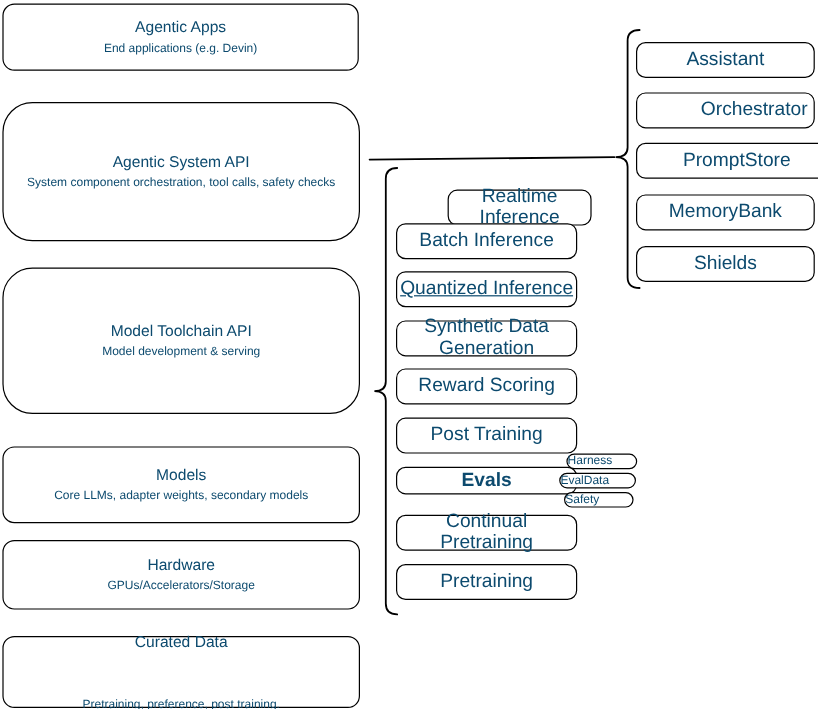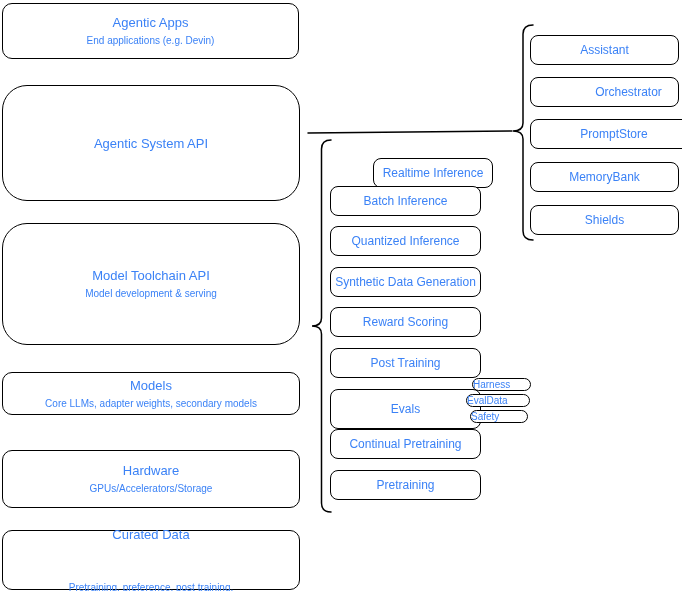--- a/index.html
+++ b/index.html
@@ -1,28 +1,28 @@
 <!DOCTYPE html>
 <html><head>
 <meta charset="utf-8">
 <style>
   html,body { margin:0; padding:0; background:#ffffff; }
   .canvas {
     position:relative; width:682px; height:591px; background:#ffffff;
-    font-family:"Liberation Sans", sans-serif; color:#3b82f6; overflow:hidden;
+    font-family:"Liberation Sans", sans-serif; color:#0c4a6e; overflow:hidden;
   }
   .node {
     position:absolute; box-sizing:border-box;
     border:1.5px solid #000; background:#fff;
     display:flex; flex-direction:column; align-items:center; justify-content:center;
     text-align:center; z-index:1;
   }
   .lbox .title { font-size:13px; line-height:15px; }
   .lbox .subtitle { font-size:10px; line-height:12px; margin-top:5px; }
-  .mini { font-size:12px; border-radius:8px; }
+  .mini { font-size:16px; border-radius:8px; }
   .pill {
     position:absolute; box-sizing:border-box; border:1.5px solid #000; background:#fff;
     border-radius:8px; font-size:10px; line-height:10px;
     display:flex; align-items:center; z-index:3;
   }
   svg.wires { position:absolute; left:0; top:0; z-index:0; }
 </style>
 </head>
 <body>
 
@@ -39,61 +39,62 @@
              Q 523 131 523 139 L 523 231 Q 523 240 533 240" fill="none" stroke="#000" stroke-width="1.5" stroke-linecap="round"></path>
   </svg>
 
   <div class="node lbox" style="left:2px; top:3px; width:297px; height:56px; border-radius:10px;">
     <div class="title">Agentic Apps</div>
     <div class="subtitle">End applications (e.g. Devin)</div>
   </div>
 
   <div class="node lbox" style="left:2px; top:85px; width:298px; height:116px; border-radius:25px;">
     <div class="title">Agentic System API</div>
+    <div class="subtitle">System component orchestration, tool calls, safety checks</div>
   </div>
 
   <div class="node lbox" style="left:2px; top:223px; width:298px; height:122px; border-radius:25px;">
     <div class="title">Model Toolchain API</div>
     <div class="subtitle">Model development &amp; serving</div>
   </div>
 
-  <div class="node lbox" style="left:2px; top:372px; width:298px; height:43px; border-radius:10px;">
+  <div class="node lbox" style="left:2px; top:372px; width:298px; height:64px; border-radius:10px;">
     <div class="title">Models</div>
     <div class="subtitle">Core LLMs, adapter weights, secondary models</div>
   </div>
 
   <div class="node lbox" style="left:2px; top:450px; width:298px; height:58px; border-radius:10px;">
     <div class="title">Hardware</div>
     <div class="subtitle">GPUs/Accelerators/Storage</div>
   </div>
 
   <div class="node lbox" style="left:2px; top:530px; width:298px; height:60px; border-radius:10px;gap:35px;">
     <div class="title">Curated Data</div>
     <div class="subtitle">Pretraining, preference, post training.</div>
   </div>
 
   <div class="node mini" style="left:330px; top:158px; width:120px; height:30px;margin-left:43px;">
     <span>Realtime Inference</span>
   </div>
   <div class="node mini" style="left:330px; top:186px; width:151px; height:30px;">
     <span>Batch Inference</span>
   </div>
-  <div class="node mini" style="left:330px; top:226px; width:151px; height:30px;">
+  <div class="node mini" style="left:330px; top:226px; width:151px; height:30px;text-decoration:underline;">
     <span>Quantized Inference</span>
   </div>
   <div class="node mini" style="left:330px; top:267px; width:151px; height:30px;">
     <span>Synthetic Data Generation</span>
   </div>
   <div class="node mini" style="left:330px; top:307px; width:151px; height:30px;">
     <span>Reward Scoring</span>
   </div>
   <div class="node mini" style="left:330px; top:348px; width:151px; height:30px;">
     <span>Post Training</span>
   </div>
-  <div class="node mini" style="left:330px; top:389px; width:151px; height:40px;">
+  <div class="node mini" style="left:330px; top:389px; width:151px; height:23px;font-weight:bold;">
     <span>Evals</span>
   </div>
   <div class="node mini" style="left:330px; top:429px; width:151px; height:30px;">
     <span>Continual Pretraining</span>
   </div>
   <div class="node mini" style="left:330px; top:470px; width:151px; height:30px;">
     <span>Pretraining</span>
   </div>
 
   <div class="pill" style="left:472px; top:378px; width:59px; height:13px;">

